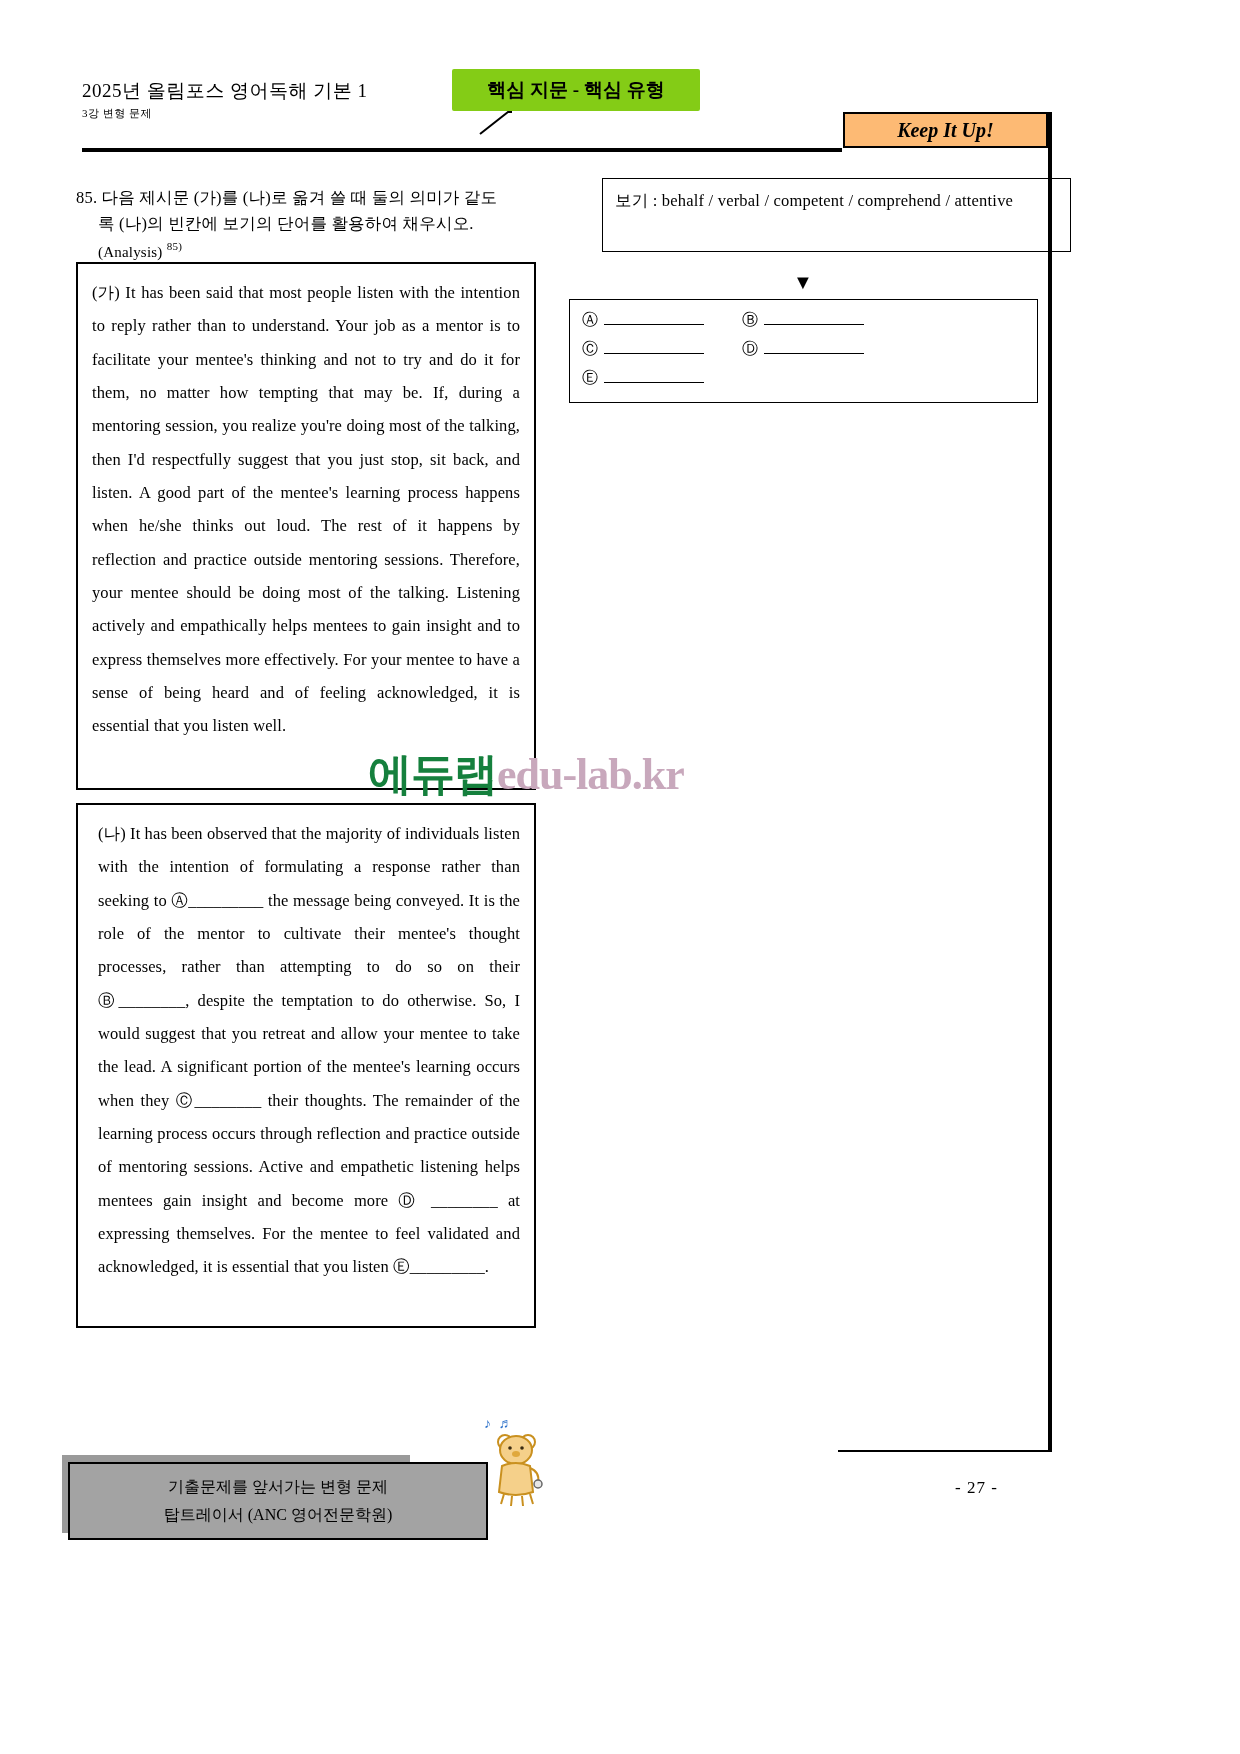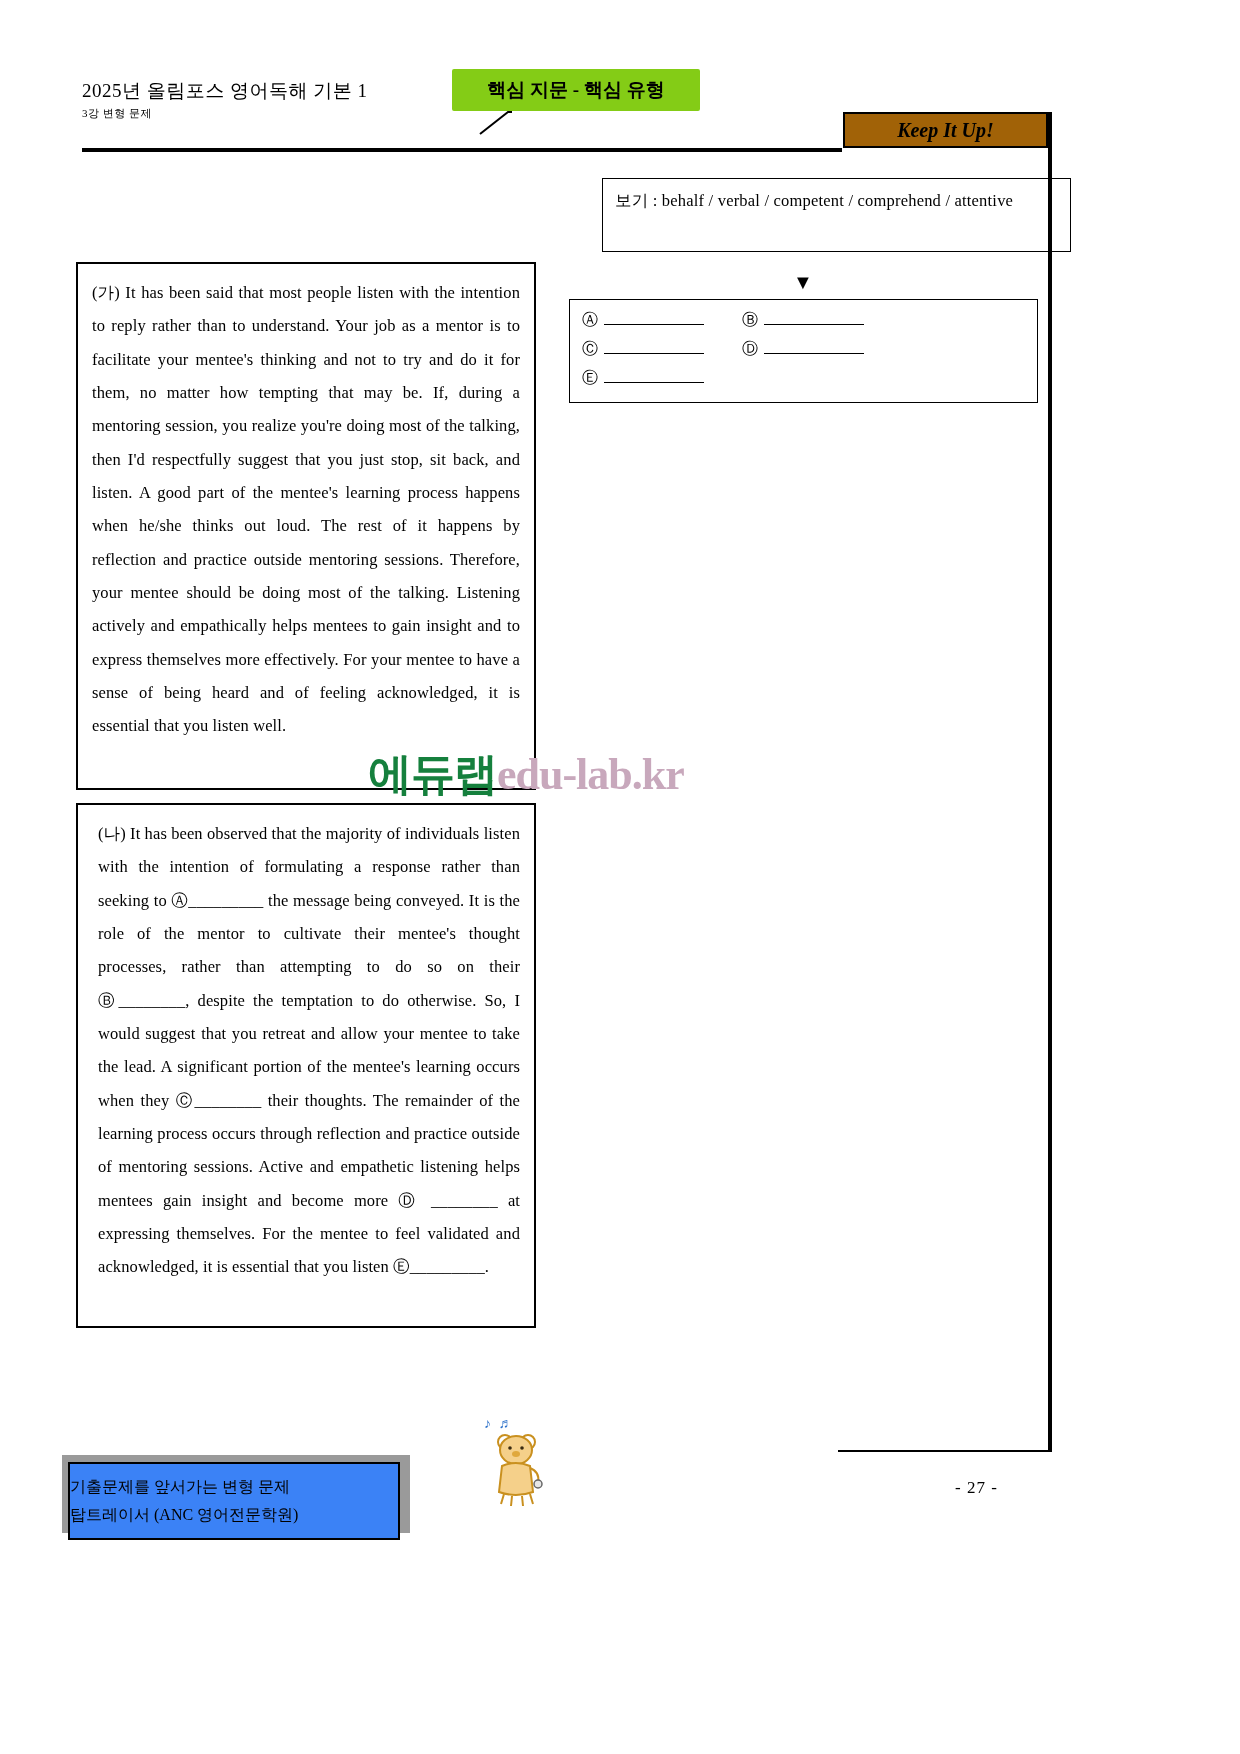--- a/index.html
+++ b/index.html
@@ -67,21 +67,21 @@
     top: 112px;
     width: 205px;
     height: 36px;
     border: 2px solid #000;
     display: flex;
     align-items: center;
     justify-content: center;
     font-size: 20px;
     font-weight: bold;
     font-style: italic;
-    background: #a16207;
+    background: #fdba74;
     box-sizing: border-box;
   }
   .rule-left {
     position: absolute;
     left: 82px;
     top: 148px;
     width: 760px;
     height: 4px;
     background: #000;
   }
@@ -207,28 +207,28 @@
     pointer-events: none;
   }
   .wm-ko { color: #15803d; }
   .wm-en { color: #c8a8bc; }
 
   
   .footer-box {
     position: absolute;
     left: 68px;
     top: 1462px;
-    width: 332px;
+    width: 420px;
     height: 78px;
     border: 2px solid #000;
     box-sizing: border-box;
-    background: #3b82f6;
+    background: #a3a3a3;
     display: flex;
     flex-direction: column;
-    align-items: flex-start;
+    align-items: center;
     justify-content: center;
     font-size: 16px;
     line-height: 1.75;
   }
   .footer-shadow {
     position: absolute;
     left: 62px;
     top: 1455px;
     width: 348px;
     height: 78px;
@@ -269,20 +269,29 @@
   <svg class="callout-tail" viewBox="0 0 40 26">
     <path d="M2 24 L30 2 L34 2" fill="none" stroke="#000" stroke-width="2"></path>
   </svg>
 
   <div class="keepitup">Keep It Up!</div>
 
   <div class="rule-left"></div>
   <div class="rule-right"></div>
   <div class="rule-right-bottom"></div>
 
+  <div class="q-stem">
+    <span class="q-num">85.</span>
+    <span>다음 제시문 (가)를 (나)로 옮겨 쓸 때 둘의 의미가 같도</span>
+    <span class="line2">록 (나)의 빈칸에 보기의 단어를 활용하여 채우시오.</span>
+    <span class="line3">
+      <span class="q-tag">(Analysis)</span>
+      <span class="q-sup">85)</span>
+    </span>
+  </div>
 
   <div class="passage" id="passage-ga">
     <span class="lbl">(가)</span><span> It has been said that most people listen with the intention to reply rather than to understand. Your job as a mentor is to facilitate your mentee's thinking and not to try and do it for them, no matter how tempting that may be. If, during a mentoring session, you realize you're doing most of the talking, then I'd respectfully suggest that you just stop, sit back, and listen. A good part of the mentee's learning process happens when he/she thinks out loud. The rest of it happens by reflection and practice outside mentoring sessions. Therefore, your mentee should be doing most of the talking. Listening actively and empathically helps mentees to gain insight and to express themselves more effectively. For your mentee to have a sense of being heard and of feeling acknowledged, it is essential that you listen well.</span>
   </div>
 
   <div class="passage" id="passage-na">
     <span class="lbl">(나)</span><span> It has been observed that the majority of individuals listen with the intention of formulating a response rather than seeking to Ⓐ_________ the message being conveyed. It is the role of the mentor to cultivate their mentee's thought processes, rather than attempting to do so on their Ⓑ________, despite the temptation to do otherwise. So, I would suggest that you retreat and allow your mentee to take the lead. A significant portion of the mentee's learning occurs when they Ⓒ________ their thoughts. The remainder of the learning process occurs through reflection and practice outside of mentoring sessions. Active and empathetic listening helps mentees gain insight and become more Ⓓ ________ at expressing themselves. For the mentee to feel validated and acknowledged, it is essential that you listen Ⓔ_________.</span>
   </div>
 
   <div class="wordbank">

